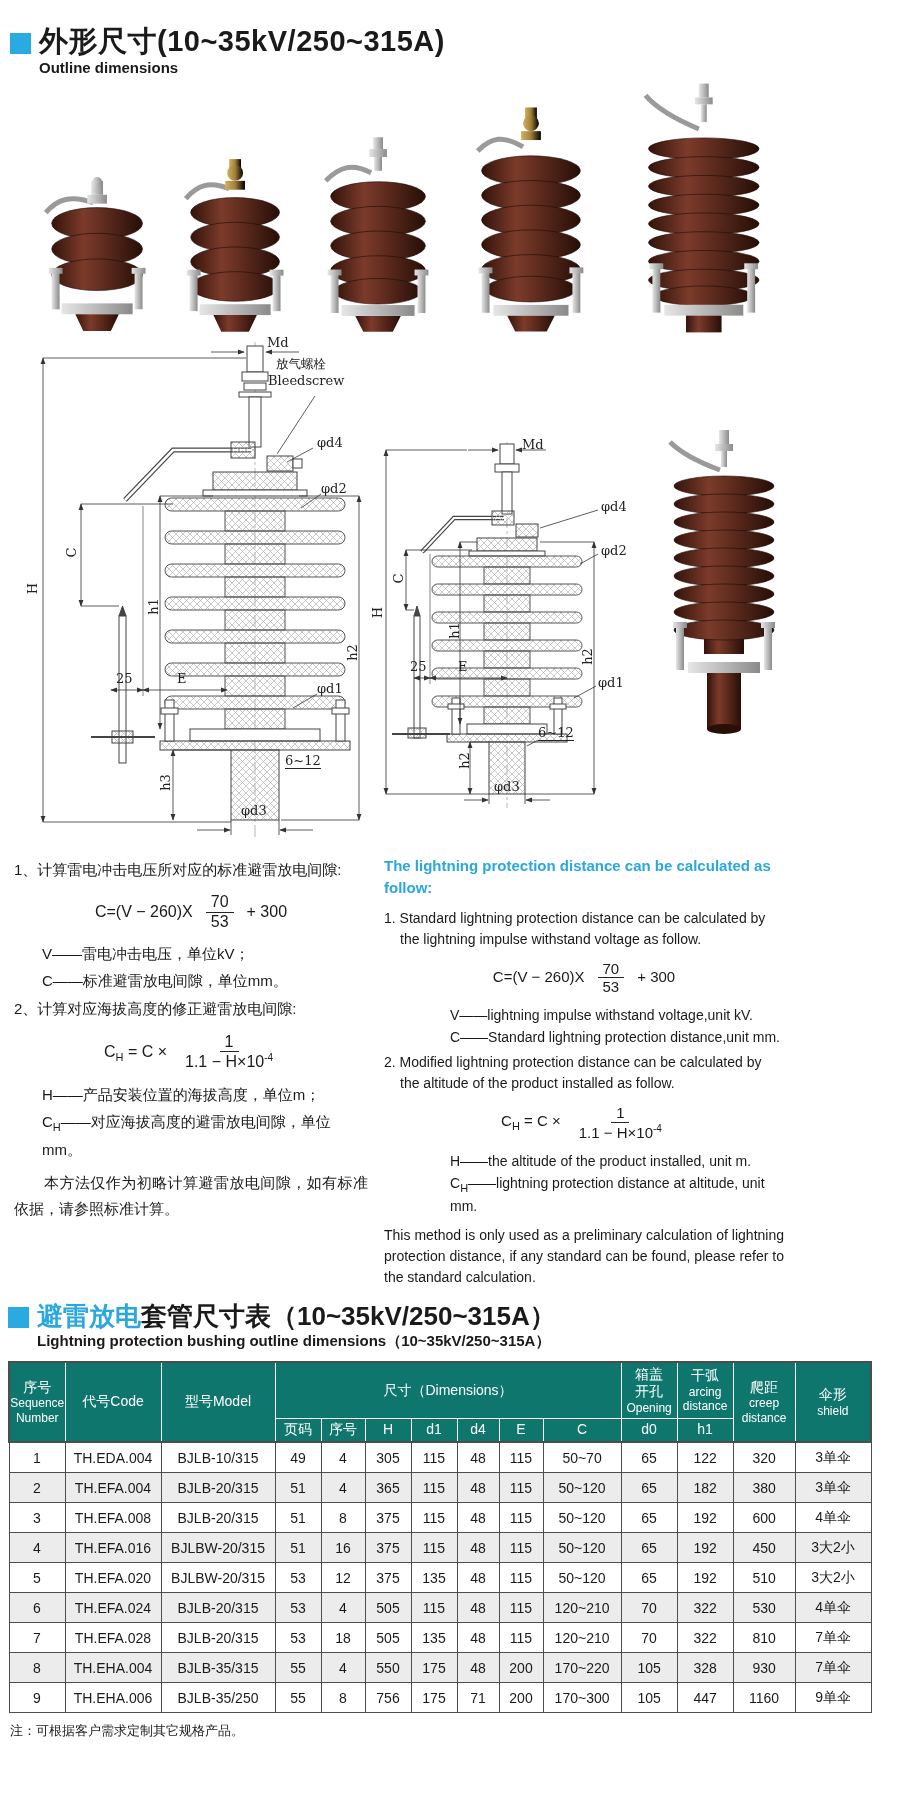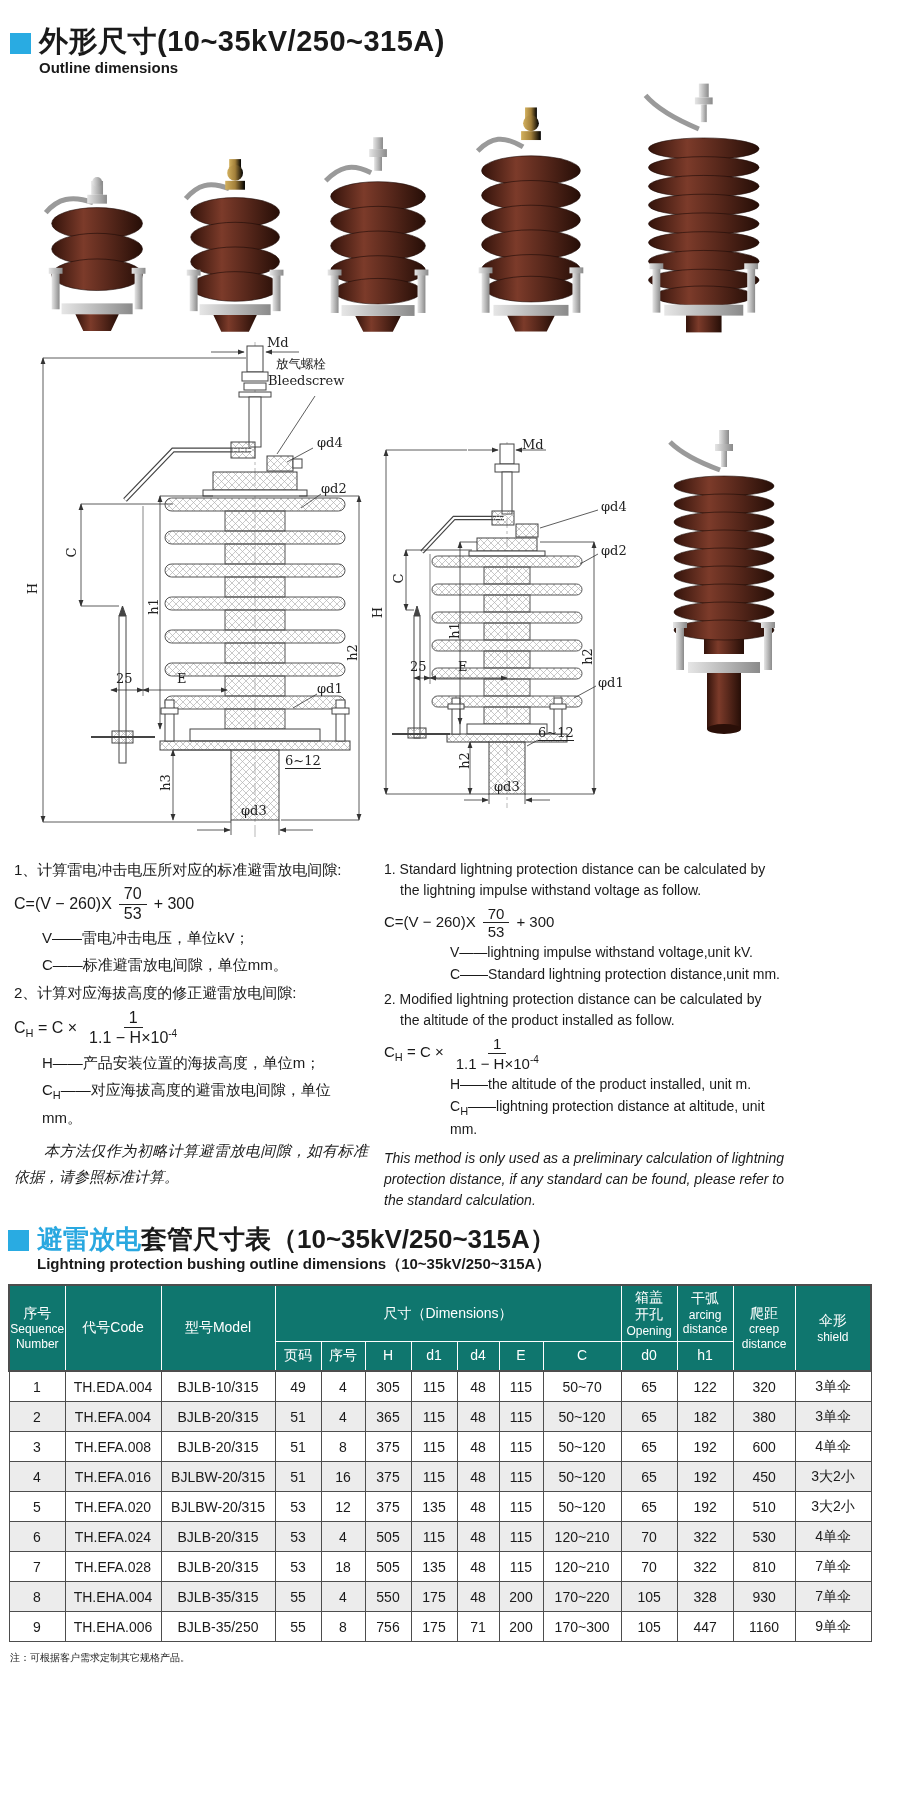--- a/index.html
+++ b/index.html
@@ -29,49 +29,49 @@
   
   .calc{display:flex;gap:16px;padding:10px 14px 0 14px;}
   .calc-cn{width:354px;flex:0 0 auto;}
   .calc-en{width:400px;flex:0 0 auto;}
   .calc-title-cn{color:#29a8e0;font-weight:bold;font-size:17.5px;margin-bottom:8px;}
   .calc-title-en{color:#29a8e0;font-weight:bold;font-size:15px;margin-bottom:8px;}
   .cn-body{font-size:15px;line-height:1.75;}
   .en-body{font-size:14px;line-height:1.5;}
   .item{margin:2px 0;}
   .hang{padding-left:16px;text-indent:-16px;margin:4px 0;}
-  .formula{display:flex;align-items:center;gap:7px;
-           margin:2px 0;font-size:16px;}
+  .formula{display:flex;align-items:center;justify-content:center;gap:13px;
+           margin:10px 0;font-size:16px;}
   .en-body .formula{font-size:15px;}
   .frac{display:inline-flex;flex-direction:column;align-items:center;line-height:1.15;}
   .frac .fnum{padding:0 5px;border-bottom:1.4px solid #222;}
   .frac .fden{padding:0 5px;}
   sub{font-size:11px;}
   sup{font-size:10px;}
   .defline{margin:1px 0 1px 28px;}
   .en-body .defline{margin-left:66px;}
-  .closing{text-align:justify;text-indent:2em;margin-top:6px;font-style:italic;}
+  .closing{text-align:justify;text-indent:2em;margin-top:6px;}
   .en-body .closing{text-indent:0;margin-top:8px;}
 
   
   .tbl-head{display:flex;align-items:flex-start;padding:14px 0 0 8px;}
   .tbl-title{font-size:26px;font-weight:bold;line-height:1.15;}
   .tbl-title .hl{color:#29a8e0;}
   .tbl-sub{font-size:15px;font-weight:bold;margin:0 0 6px 36px;}
   table.spec{border-collapse:collapse;margin:4px 0 0 8px;width:862px;table-layout:fixed;
              font-size:14px;}
   table.spec th{background:#0f766e;color:#fff;font-weight:normal;border:1.5px solid #fdfdfd;
                 padding:1px 0;text-align:center;vertical-align:middle;}
   table.spec td{border:1px solid #4d4d4d;text-align:center;height:29px;padding:0 2px;
                 overflow:hidden;white-space:nowrap;}
   table.spec tbody tr:nth-child(even) td{background:#ececec;}
   table.spec thead{border:2px solid #4d4d4d;}
   .th-cn{font-size:14px;line-height:1.25;}
   .th-en{font-size:12px;line-height:1.2;}
-  .note{font-size:10px;margin:9px 0 0 10px;}
+  .note{font-size:13px;margin:9px 0 0 10px;}
 </style>
 </head>
 <body>
 
 <svg width="0" height="0" style="position:absolute" aria-hidden="true">
   <defs>
     <linearGradient id="gbr" x1="0" y1="0" x2="1" y2="0">
       <stop offset="0" stop-color="#33130b"></stop>
         <stop offset="0.35" stop-color="#7c3b2a"></stop>
       <stop offset="0.6" stop-color="#5c2a1d"></stop>
@@ -429,20 +429,21 @@
         <span class="fnum">1</span>
         <span class="fden"><span>1.1 − H×10</span><sup>-4</sup></span>
       </span>
     </div>
     <div class="defline">H——产品安装位置的海拔高度，单位m；</div>
     <div class="defline"><span>C</span><sub>H</sub><span>——对应海拔高度的避雷放电间隙，单位mm。</span></div>
     <div class="closing">本方法仅作为初略计算避雷放电间隙，如有标准依据，请参照标准计算。</div>
   </div>
 
   <div class="calc-en en-body">
+    <div class="calc-title-en">The lightning protection distance can be calculated as follow:</div>
     <div class="hang">1. Standard lightning protection distance can be calculated by the lightning impulse withstand voltage as follow.</div>
     <div class="formula">
       <span>C=(V − 260)X</span>
       <span class="frac">
         <span class="fnum">70</span>
         <span class="fden">53</span>
       </span>
       <span>+ 300</span>
     </div>
     <div class="defline">V——lightning impulse withstand voltage,unit kV.</div>
@@ -509,21 +510,21 @@
       <th rowspan="2">
         <div class="th-cn">爬距</div>
         <div class="th-en">creep</div>
         <div class="th-en">distance</div>
       </th>
       <th rowspan="2">
         <div class="th-cn">伞形</div>
         <div class="th-en">shield</div>
       </th>
     </tr>
-    <tr style="height:30px">
+    <tr style="height:24px">
       <th class="th-cn">页码</th>
       <th class="th-cn">序号</th>
       <th class="th-cn">H</th>
       <th class="th-cn">d1</th>
       <th class="th-cn">d4</th>
       <th class="th-cn">E</th>
       <th class="th-cn">C</th>
       <th class="th-cn">d0</th>
       <th class="th-cn">h1</th>
     </tr>

